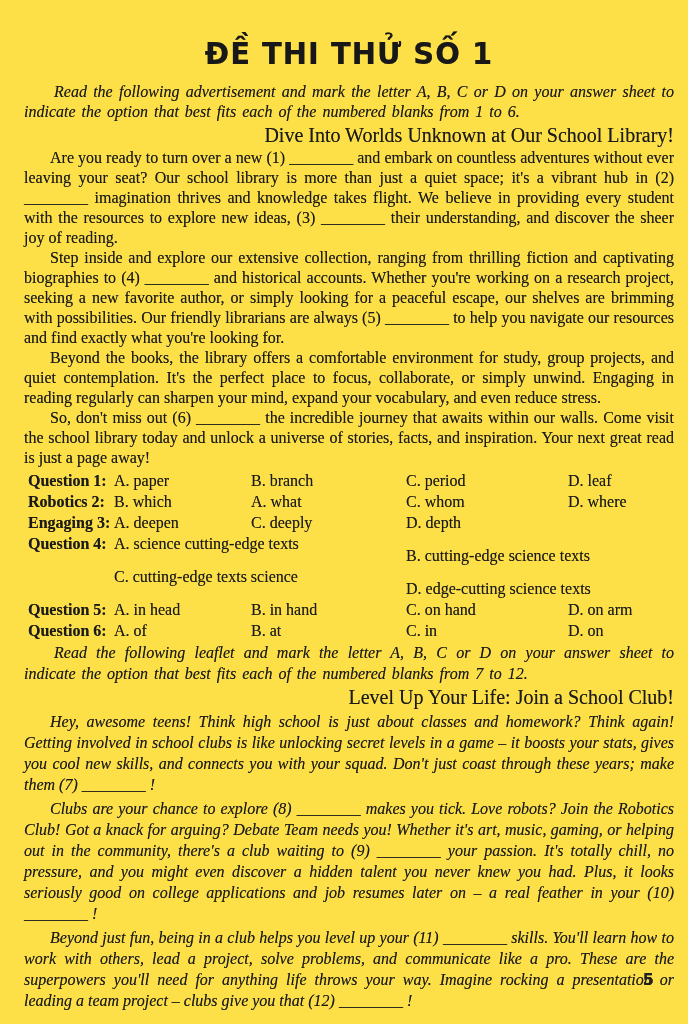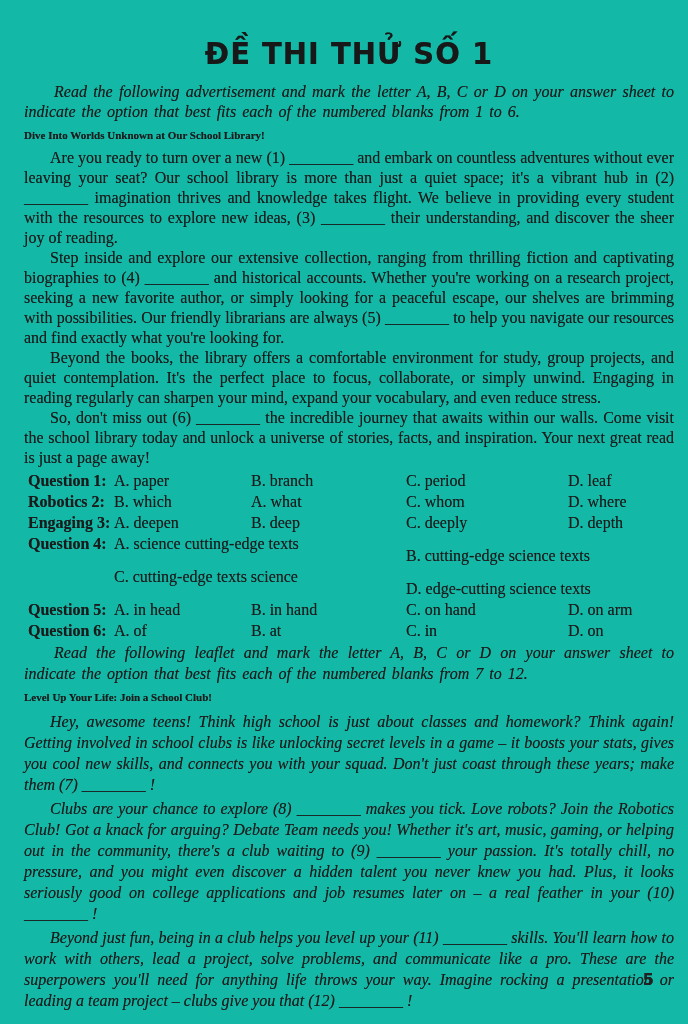--- a/index.html
+++ b/index.html
@@ -4,21 +4,21 @@
 <style>
   html, body {
     margin: 0;
     padding: 0;
     background: #f6f5f2;
   }
   .page {
     position: relative;
     width: 688px;
     height: 1024px;
-    background: #14b8a6;
+    background: #fde047;
     overflow: hidden;
     color: #1b1b1b;
     font-family: "Liberation Serif", serif;
     box-sizing: border-box;
     padding: 36px 14px 0 24px;
     text-shadow: 0 0 0.5px rgba(20,20,20,0.55);
   }
   .exam-title {
     margin: 0 0 12px 0;
     text-align: center;
@@ -33,23 +33,23 @@
     margin: 0;
     font-style: italic;
     font-size: 16px;
     line-height: 20px;
     text-align: justify;
     text-indent: 30px;
     word-spacing: 2px;
   }
   .passage-heading {
     margin: 2px 0;
-    text-align: left;
-    font-size: 11px;
-    font-weight: bold;
+    text-align: right;
+    font-size: 20px;
+    font-weight: normal;
     line-height: 22px;
   }
   .body-para {
     margin: 0;
     font-size: 16px;
     line-height: 20px;
     text-align: justify;
     text-indent: 26px;
   }
   .sec2 .body-para {
@@ -115,21 +115,20 @@
     <div class="q-row">
       <span class="q-label">Robotics 2:</span>
       <span class="q-opt">B. which</span>
       <span class="q-opt">A. what</span>
       <span class="q-opt">C. whom</span>
       <span class="q-opt">D. where</span>
     </div>
     <div class="q-row">
       <span class="q-label">Engaging 3:</span>
       <span class="q-opt">A. deepen</span>
-      <span class="q-opt">B. deep</span>
       <span class="q-opt">C. deeply</span>
       <span class="q-opt">D. depth</span>
     </div>
     <div class="q-row">
       <span class="q-label">Question 4:</span>
       <span class="q-opt wide-a">A. science cutting-edge texts</span>
       <span class="q-opt wide-b">B. cutting-edge science texts</span>
     </div>
     <div class="q-row">
       <span class="q-label"></span>

